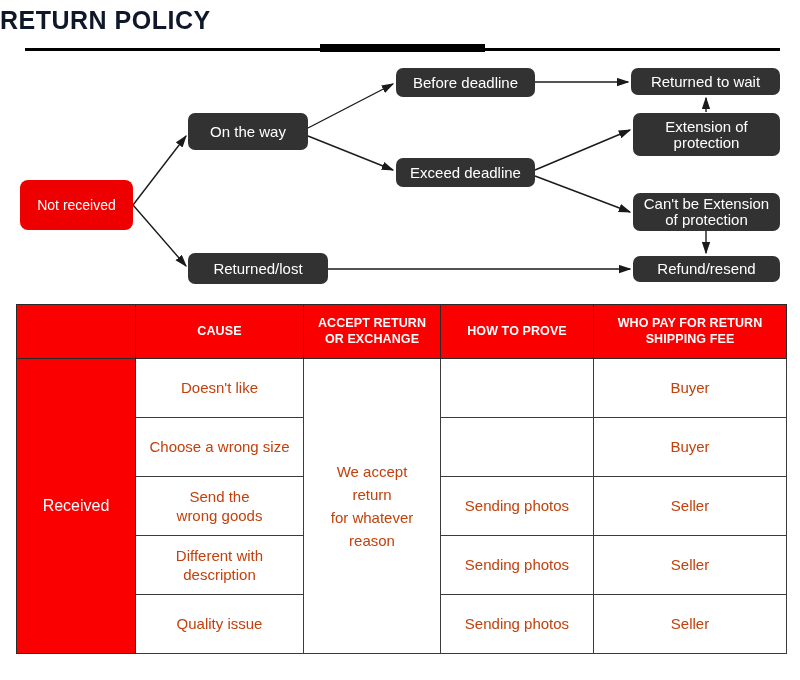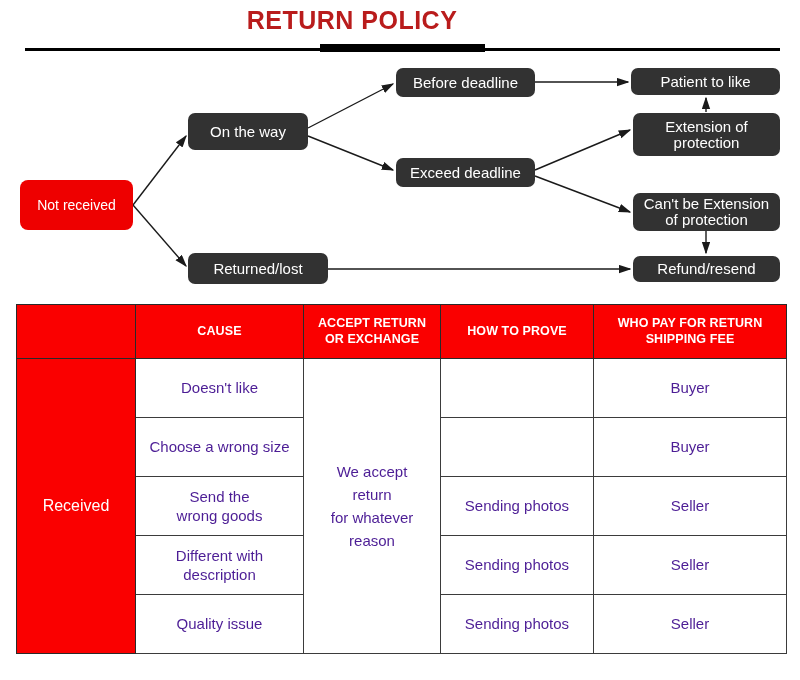--- a/index.html
+++ b/index.html
@@ -14,25 +14,24 @@
     font-family: "Liberation Sans", sans-serif;
     overflow: hidden;
   }
 
   
   #page-title {
     position: absolute;
     left: 0;
     top: 6px;
     width: 704px;
-    text-align: center;
     font-size: 25px;
     font-weight: bold;
     letter-spacing: 0.5px;
-    color: #b91c1c;
+    color: #0f172a;
   }
   #title-rule {
     position: absolute;
     left: 25px;
     top: 48px;
     width: 755px;
     height: 3px;
     background: #000000;
   }
   #title-rule-thick {
@@ -116,21 +115,21 @@
     line-height: 1.25;
     letter-spacing: 0.1px;
     border: 1px solid #2a2a2a;
   }
   #policy-table thead th.corner {
     background: #fa0000;
   }
   #policy-table tbody td {
     height: 59px;
     font-size: 15px;
-    color: #4c1d95;
+    color: #c2410c;
     background: #ffffff;
     line-height: 1.3;
   }
   #policy-table td.group-cell {
     background: #fa0000;
     color: #ffffff;
     font-size: 16px;
     border: 1px solid #2a2a2a;
     margin-left: 48px;
   }
@@ -186,21 +185,21 @@
   <div class="node start" id="node-not-received">Not received</div>
 
   <div class="node" id="node-on-the-way">On the way</div>
 
   <div class="node" id="node-returned-lost">Returned/lost</div>
 
   <div class="node" id="node-before-deadline">Before deadline</div>
 
   <div class="node" id="node-exceed-deadline">Exceed deadline</div>
 
-  <div class="node" id="node-patient-to-wait">Patient to like</div>
+  <div class="node" id="node-patient-to-wait">Returned to wait</div>
 
   <div class="node" id="node-extension">Extension of<br>protection</div>
 
   <div class="node" id="node-cant-extension">Can't be Extension<br>of protection</div>
 
   <div class="node" id="node-refund-resend">Refund/resend</div>
 </div>
 
 <table id="policy-table">
   <colgroup>

